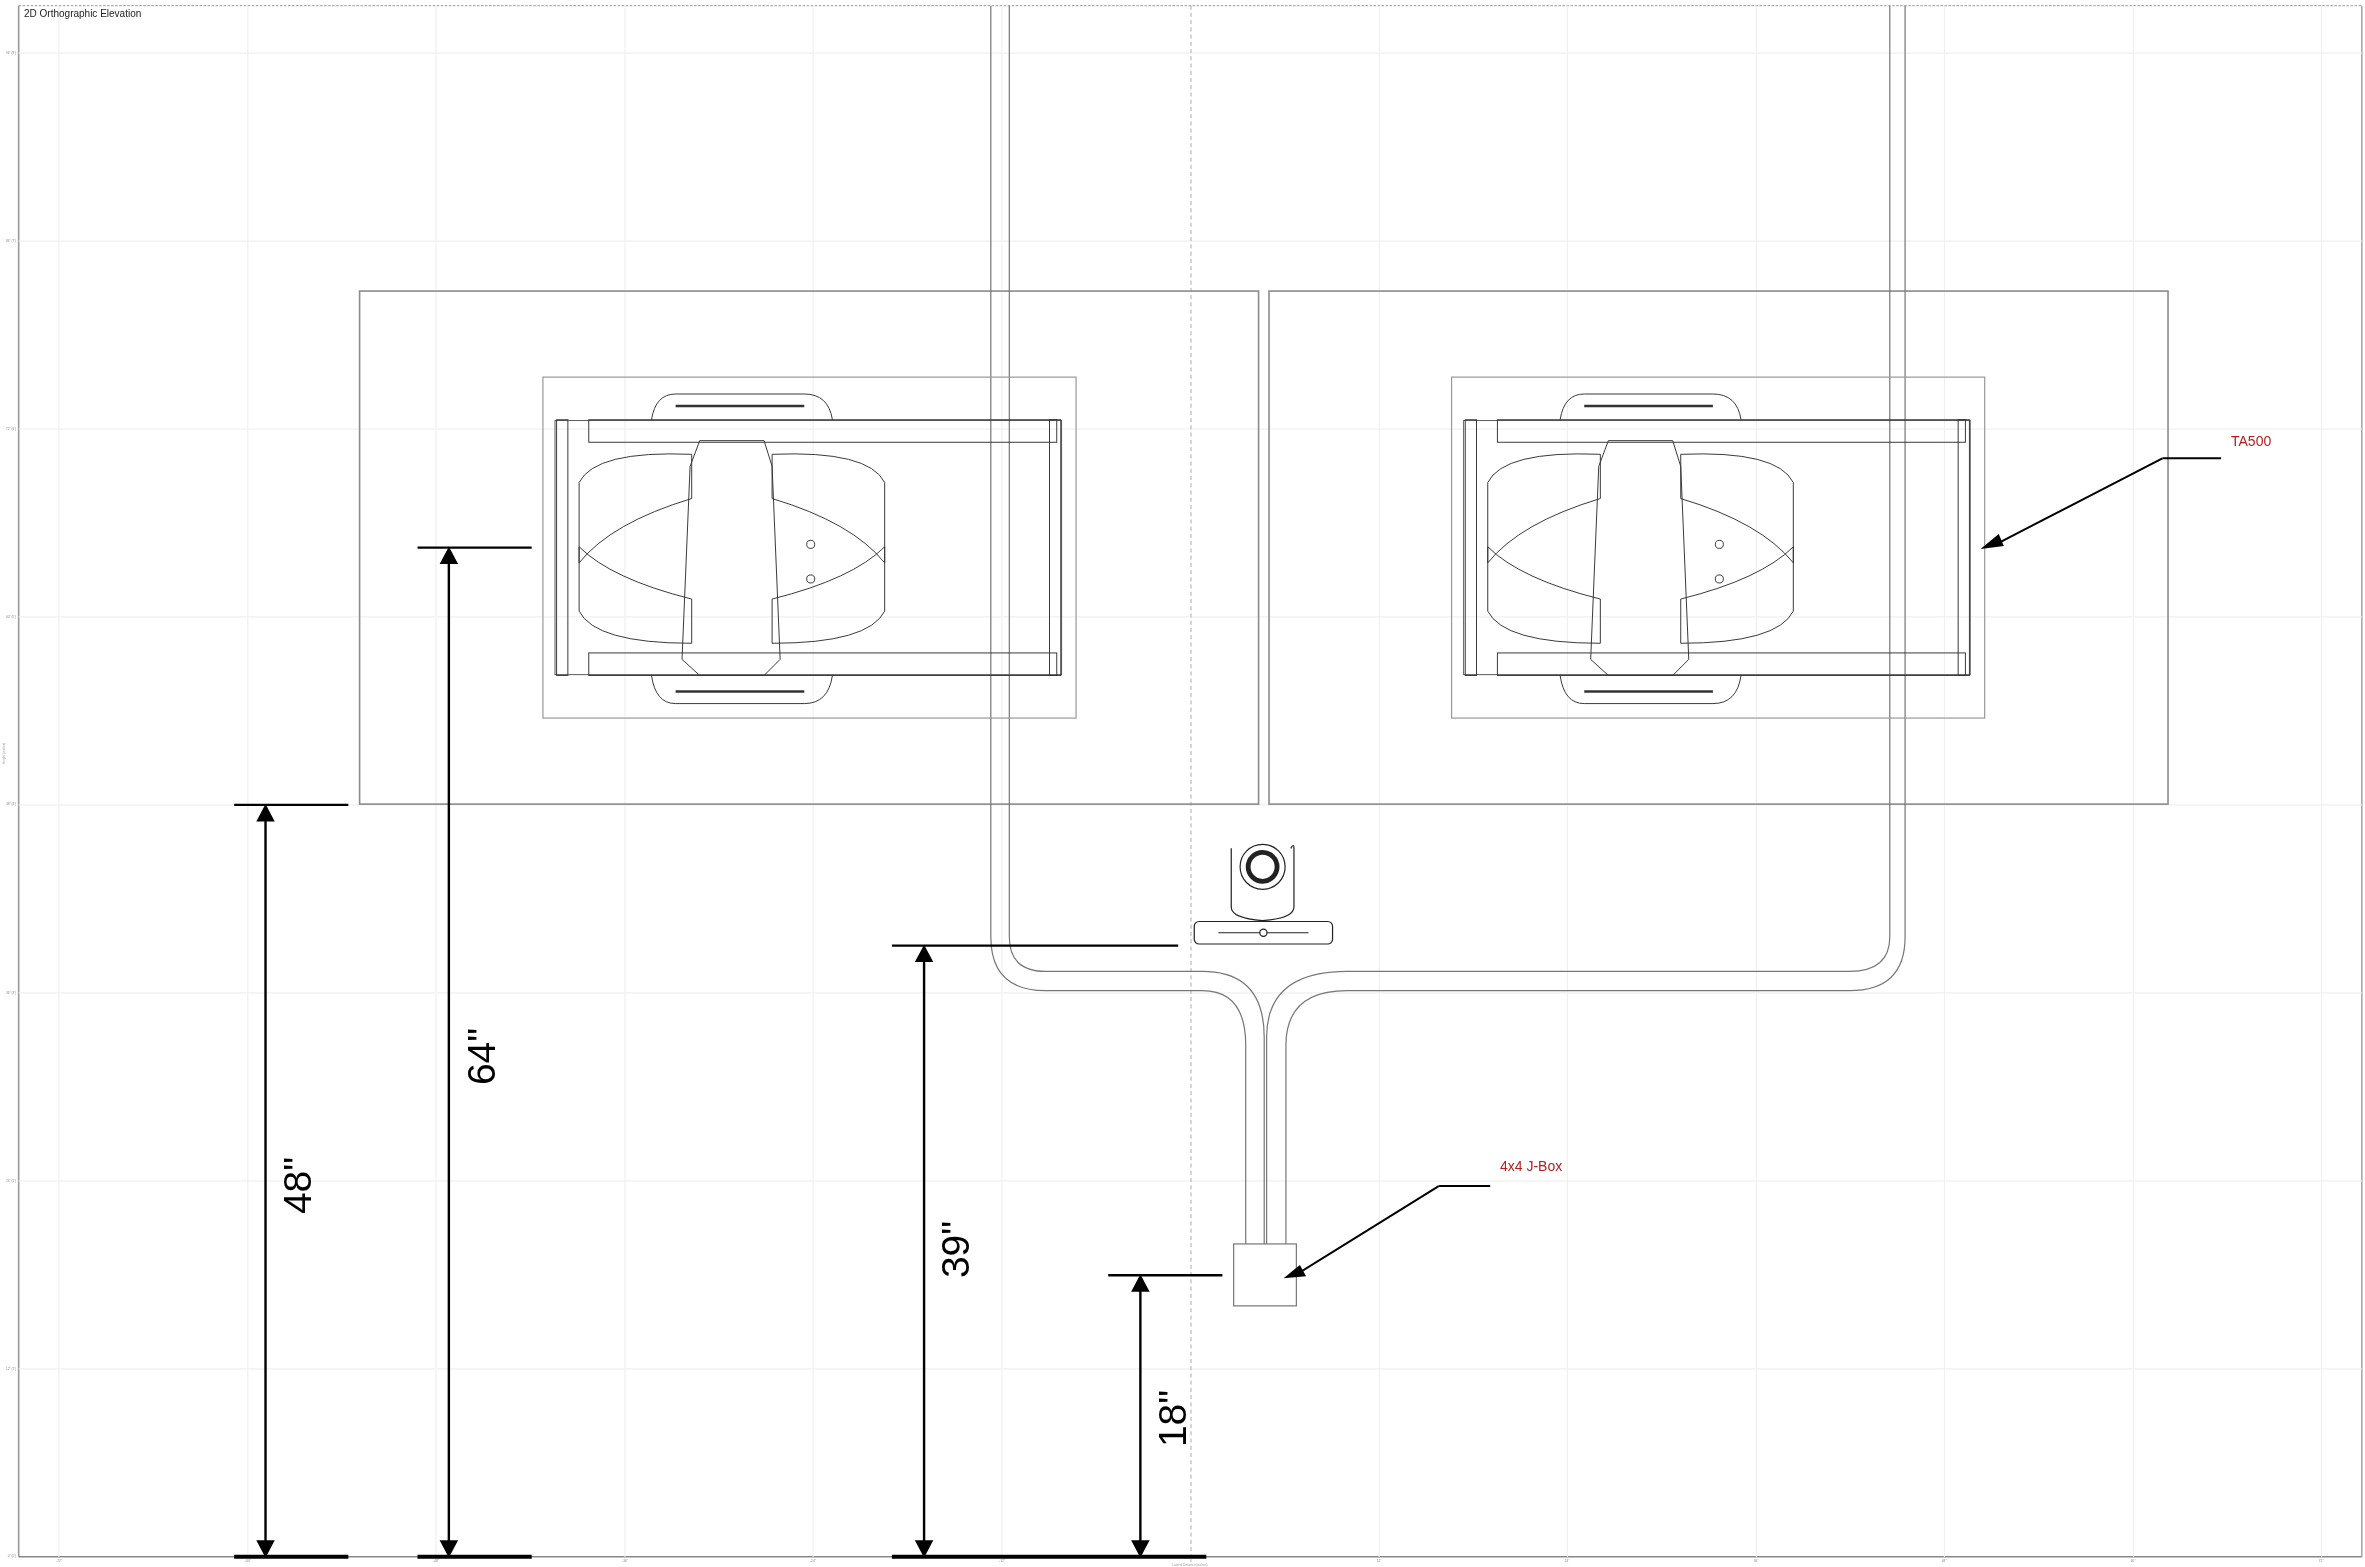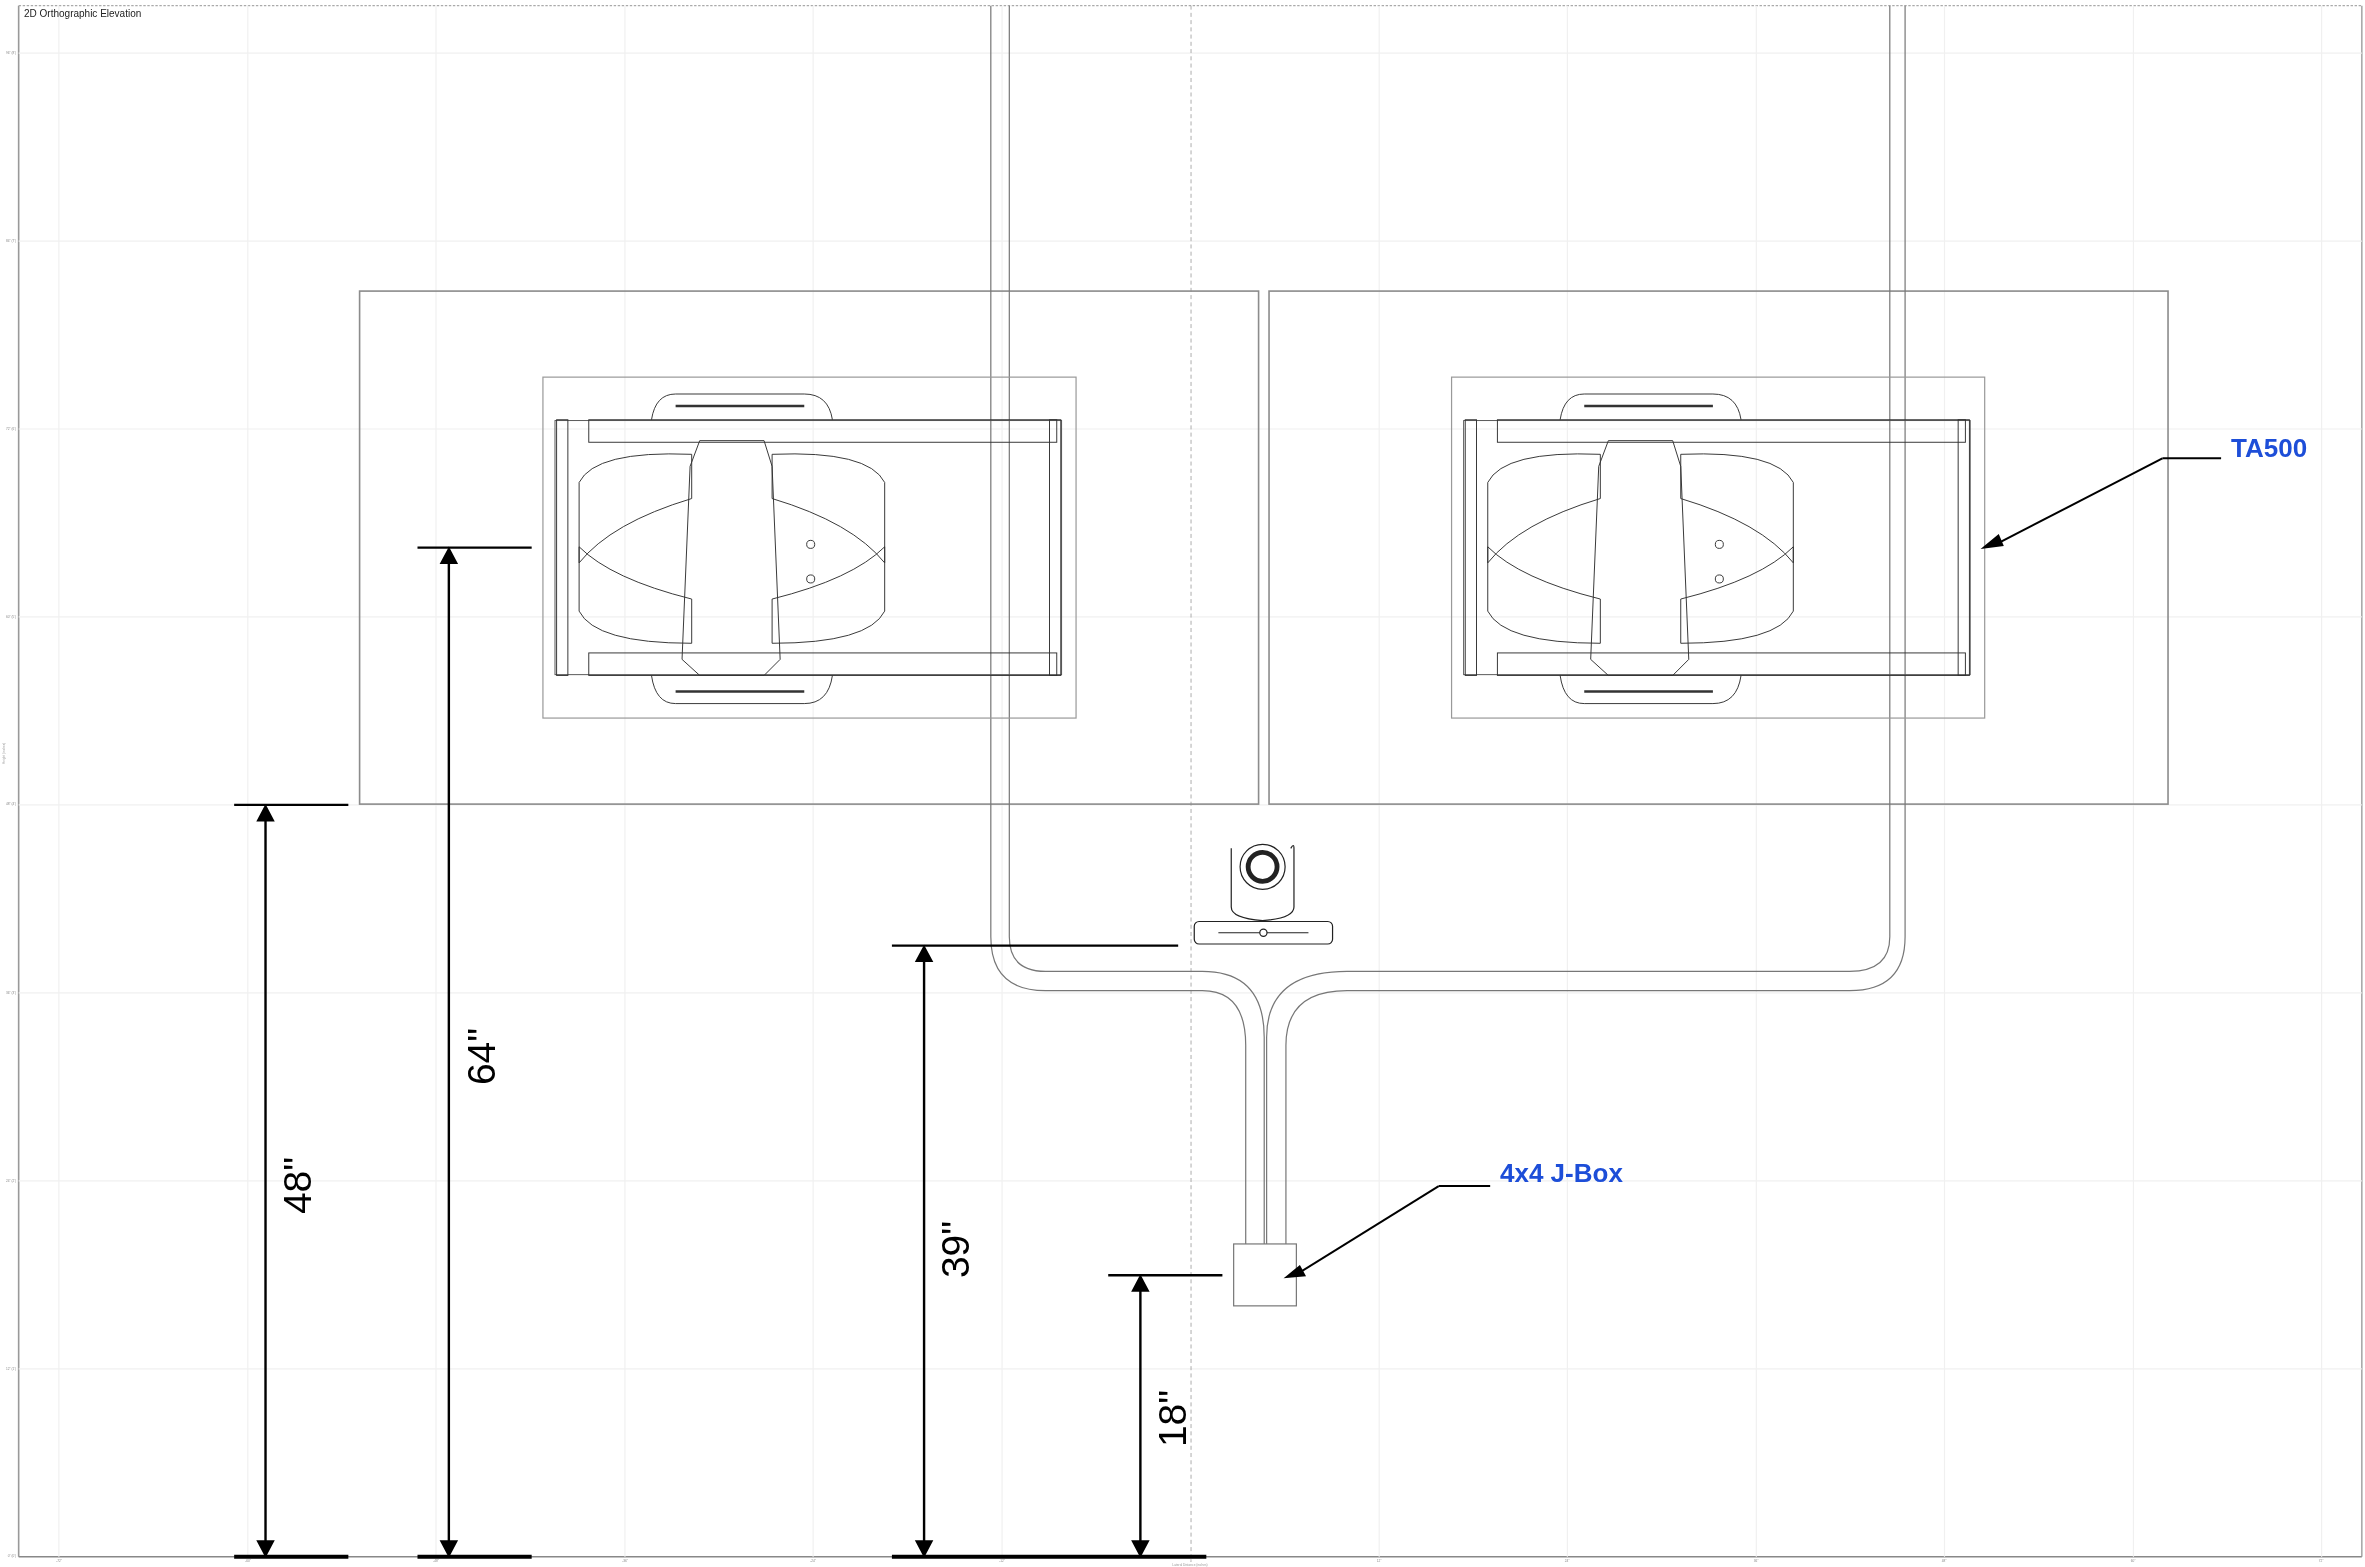--- a/index.html
+++ b/index.html
@@ -4,21 +4,21 @@
 <style>
   html, body { margin: 0; padding: 0; background: #ffffff; }
   body { width: 2366px; height: 1568px; overflow: hidden; position: relative; font-family: "Liberation Sans", sans-serif; }
   #canvas { position: absolute; left: 0; top: 0; width: 2366px; height: 1568px; }
   .view-title { position: absolute; left: 24px; top: 8px; font-size: 10px; color: #222; font-family: "Liberation Sans", sans-serif; }
   .ytick { position: absolute; left: 0; width: 16px; text-align: right; font-size: 3.2px; color: #888; }
   .xtick { position: absolute; top: 1559px; font-size: 3.2px; color: #888; transform: translateX(-50%); }
   .axis-title-y { position: absolute; left: 1.6px; top: 764px; font-size: 3.2px; color: #999; transform: rotate(-90deg); transform-origin: left top; white-space: nowrap; }
   .axis-title-x { position: absolute; top: 1563px; left: 1190px; transform: translateX(-50%); font-size: 3.2px; color: #999; white-space: nowrap; }
   .dim-label { position: absolute; font-family: "Liberation Sans", sans-serif; font-size: 39px; color: #000; transform: rotate(-90deg); transform-origin: center center; white-space: nowrap; line-height: 1; }
-  .callout-label { position: absolute; font-family: "Liberation Sans", sans-serif; font-weight: bold; font-size: 26px; color: #1d4ed8; white-space: nowrap; }
+  .callout-label { position: absolute; font-family: "Liberation Sans", sans-serif; font-weight: normal; font-size: 14px; color: #b91c1c; white-space: nowrap; }
 </style>
 </head>
 <body>
 
 <svg id="canvas" xmlns="http://www.w3.org/2000/svg" width="2366" height="1568" viewBox="0 0 2942 1950">
   <defs>
     <marker id="arrowUp" markerWidth="10" markerHeight="10" refX="5" refY="0" orient="auto" markerUnits="userSpaceOnUse"></marker>
   </defs>
 
   <g>

